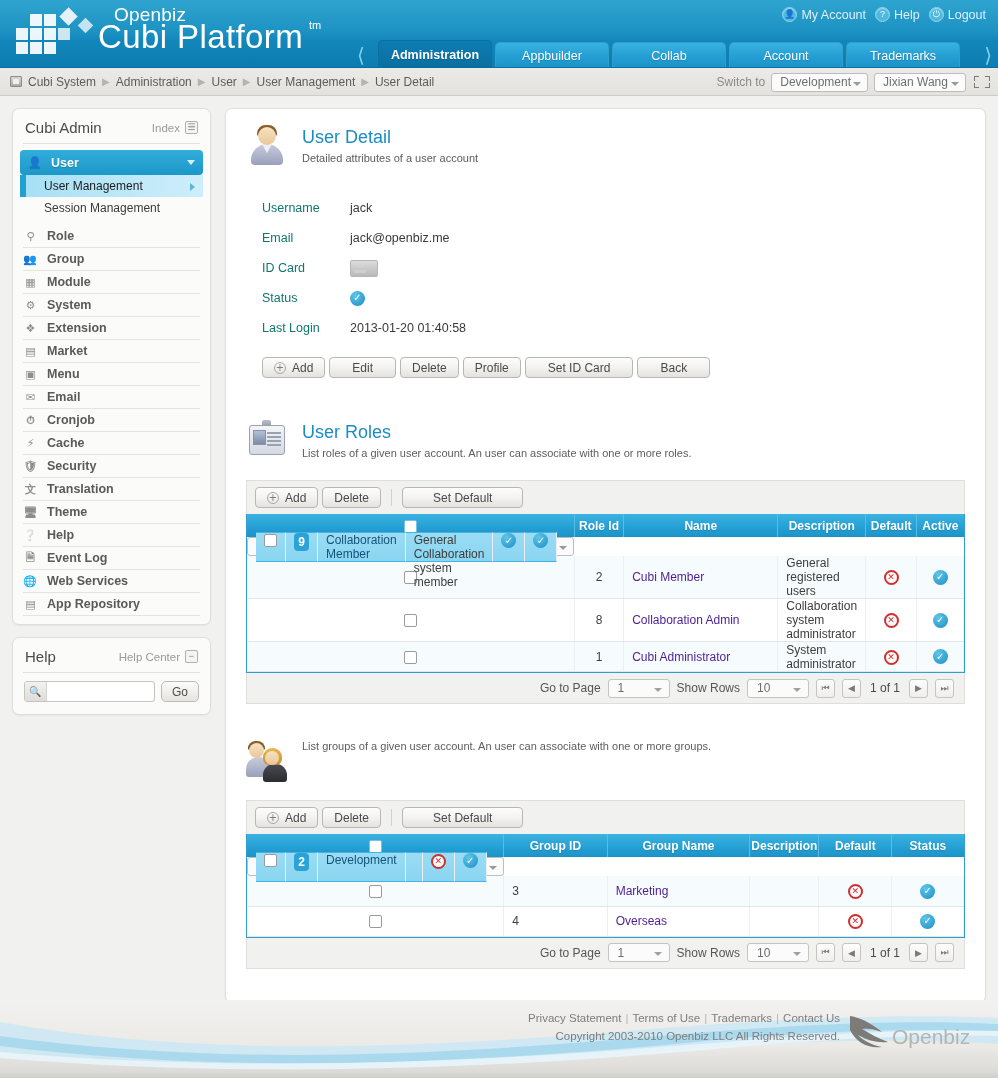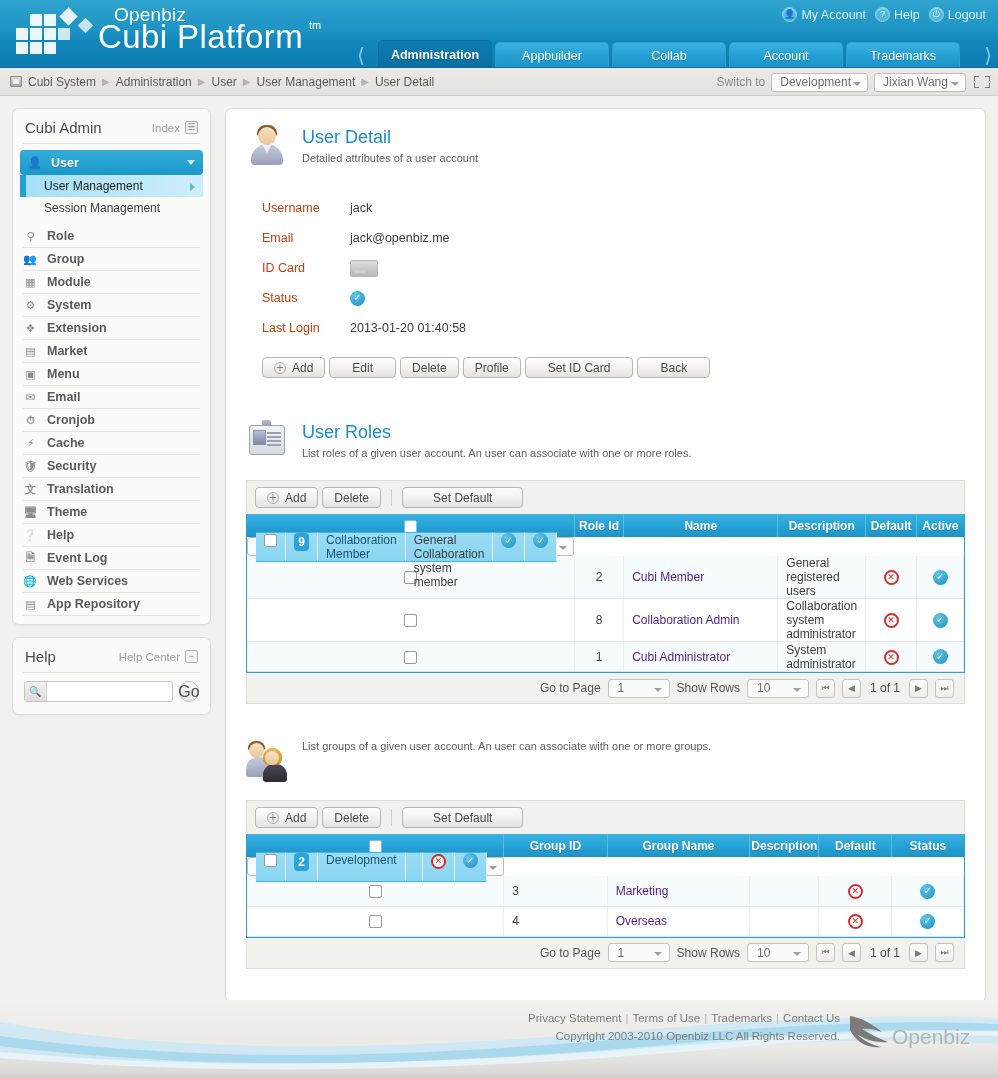--- a/index.html
+++ b/index.html
@@ -186,23 +186,23 @@
     background: #fff; display: flex; align-items: center; overflow: hidden;
   }
   .sbox .mag {
     width: 22px; height: 19px; background: linear-gradient(#f2f2f0,#dedcd8);
     display:flex;align-items:center;justify-content:center;font-size:10px;color:#7e7e7e;
     border-right: 1px solid #d6d4d0;
   }
   .sbox input { border: none; outline: none; flex:1; font-size: 12px; padding: 0 5px; min-width:0;
     font-family: "Liberation Sans", sans-serif; }
   .gobtn {
-    width: 20px; height: 21px; border: 1px solid #bcbab6; border-radius: 10px;
+    width: 38px; height: 21px; border: 1px solid #bcbab6; border-radius: 5px;
     background: linear-gradient(#fcfcfc,#e6e4e0);
-    font-size: 16px; color: #4e4e4e; display:flex;align-items:center;justify-content:center;
+    font-size: 12px; color: #4e4e4e; display:flex;align-items:center;justify-content:center;
   }
 
   
   .main {
     flex: 1; background: #ffffff; border: 1px solid #e1dfda; border-radius: 7px;
     padding: 16px 20px 22px 20px; min-height: 895px;
     box-shadow: 0 1px 2px rgba(0,0,0,.05);
   }
   .sec-head { display: flex; gap: 14px; align-items: flex-start; }
   .sec-icon { width: 42px; height: 42px; flex: 0 0 42px; position: relative; }
@@ -233,21 +233,21 @@
   .p1-head{position:absolute;left:3px;top:3px;width:15px;height:15px;border-radius:50%;background:linear-gradient(#f8e2bf,#e8c79a);}
   .p1-hair{position:absolute;left:2px;top:1px;width:17px;height:9px;border-radius:9px 9px 2px 2px;background:linear-gradient(#8e6334,#6d4a23);}
   .p1-body{position:absolute;left:0;top:17px;width:25px;height:20px;border-radius:12px 12px 3px 3px;background:linear-gradient(#c8ccdd,#9aa0bb);}
   .p2-head{position:absolute;left:19px;top:11px;width:14px;height:14px;border-radius:50%;background:linear-gradient(#f8e2bf,#e8c79a);}
   .p2-hair{position:absolute;left:17px;top:8px;width:19px;height:17px;border-radius:9px 9px 6px 6px;background:linear-gradient(#e9b852,#c9912c);}
   .p2-body{position:absolute;left:17px;top:24px;width:24px;height:18px;border-radius:11px 11px 3px 3px;background:linear-gradient(#4a4a52,#2b2b31);}
 
   
   .fields { margin: 26px 0 0 16px; }
   .frow { display: flex; align-items: center; height: 30px; }
-  .flabel { width: 88px; flex: 0 0 88px; font-size: 12.5px; color: #c2410c; }
+  .flabel { width: 88px; flex: 0 0 88px; font-size: 12.5px; color: #0f766e; }
   .fval { font-size: 12.5px; color: #3a3a3a; display:flex; align-items:center; }
   .idcard-chip {
     width: 28px; height: 17px; border-radius: 2px;
     background: linear-gradient(#dcdcdc,#b9b9b9); border: 1px solid #b5b5b5; position: relative;
   }
   .idcard-chip:after{content:"";position:absolute;left:3px;bottom:3px;width:12px;height:3px;background:#cfcfcf;}
   .tick {
     width: 15px; height: 15px; border-radius: 50%;
     background: radial-gradient(circle at 35% 30%, #5fc6e8, #1b8dc4);
     display: inline-flex; align-items: center; justify-content: center;

